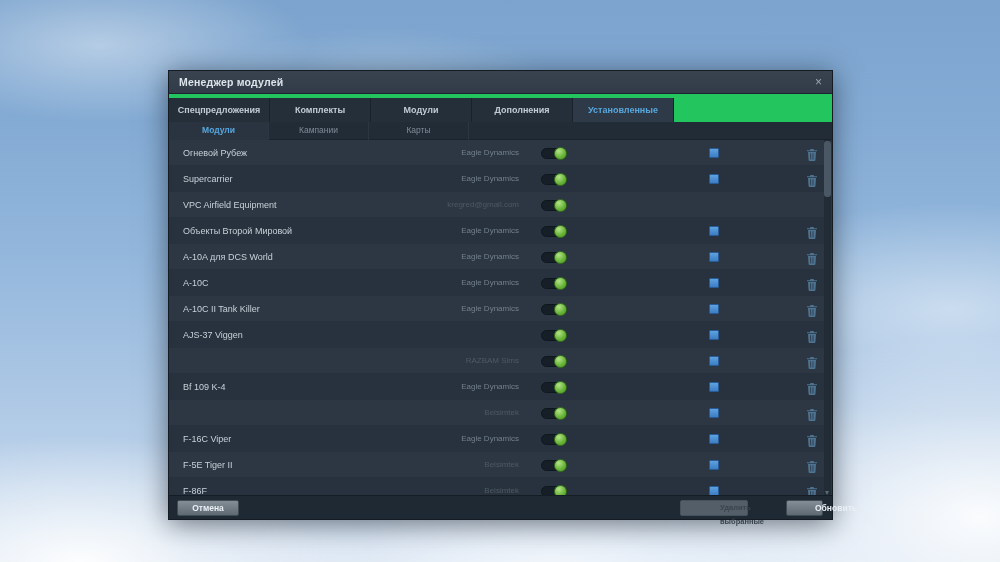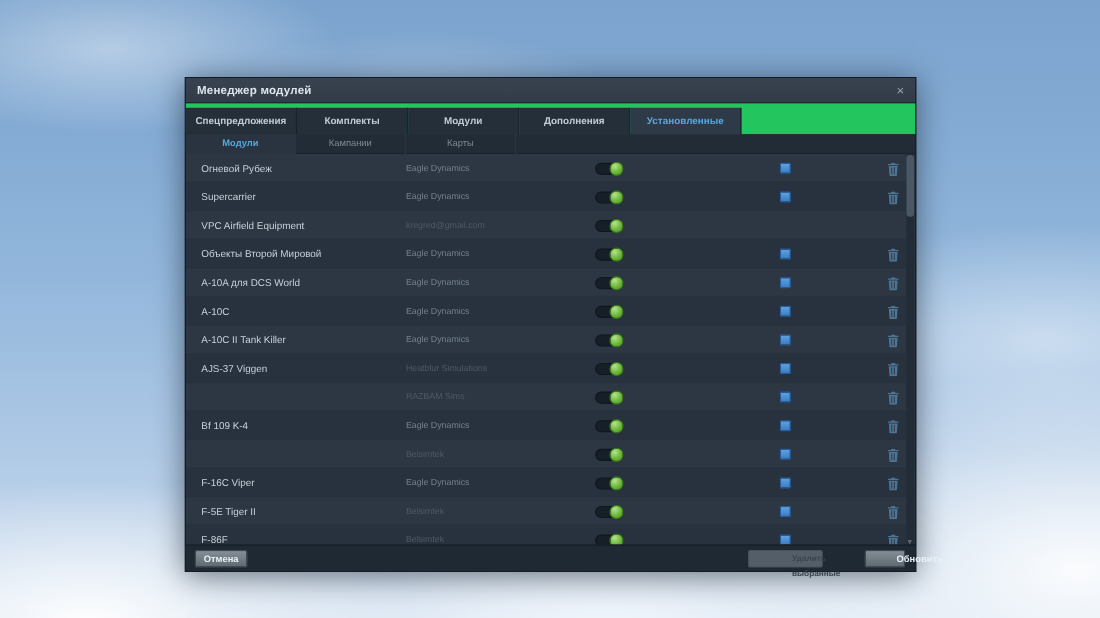--- a/index.html
+++ b/index.html
@@ -59,21 +59,21 @@
   
   .list { position:absolute; left:0; top:69px; right:8px; height:357px; overflow:hidden; }
   .row { position:relative; height:26px; background:#2c3743; border-bottom:1px solid #27313d; }
   .row.alt { background:#28323e; }
   .row .name {
     position:absolute; left:14px; top:0; height:26px; line-height:26px;
     font-size:9px; color:#c7d1da; white-space:nowrap;text-align:right;
   }
   .row .vendor {
     position:absolute; left:200px; width:150px; top:0; height:26px; line-height:26px;
-    text-align:left; font-size:8px; color:#73808c; white-space:nowrap;
+    text-align:right; font-size:8px; color:#73808c; white-space:nowrap;
   }
   .row .vendor.dim { color:#4d5965; }
 
   .toggle {
     position:absolute; left:372px; top:8px; width:26px; height:11px;
     background:#161f28; border:1px solid #0e161e; border-radius:6px; cursor:pointer;
   }
   .toggle .knob {
     position:absolute; right:-1px; top:-2px; width:13px; height:13px; border-radius:50%;
     background:radial-gradient(circle at 35% 28%, #b4e388, #66b236 60%, #4f9426);
@@ -108,21 +108,21 @@
   .footer {
     position:absolute; left:0; right:0; bottom:0; height:24px;
     background:#1f2933; border-top:1px solid #141d26;
   }
   .btn {
     position:absolute; top:4px; height:16px; line-height:14px;
     font-size:8.5px; font-weight:bold; text-align:center; color:#eaf0f5;
     background:linear-gradient(#848e97,#5e6972); border:1px solid #3e4a54;
     border-radius:2px; cursor:pointer;
   }
-  .btn-cancel { left:8px; width:48px; }
+  .btn-cancel { left:8px; width:62px; }
   .btn-update { right:9px; width:37px;padding-left:28px; }
   .btn-delete {
     right:84px; width:68px; font-size:7.5px; font-weight:bold;
     background:#535e68; border-color:#46525c; color:#39444e; cursor:default;padding-left:39px;
   }
 </style>
 </head>
 <body>
 
 <div class="sky"></div>
@@ -219,21 +219,20 @@
         <div class="toggle on">
           <div class="knob"></div>
         </div>
         <div class="checkbox"></div>
         <div class="trash"><svg viewBox="0 0 10 12" width="10" height="12">
             <path fill="#4d7492" d="M3.5 0h3l.6 1.2H10v1.1H0V1.2h2.9L3.5 0zM1 3h8l-.6 8.1c0 .5-.4.9-.9.9H2.5c-.5 0-.9-.4-.9-.9L1 3zm2.2 1.2l.2 6.2h.8l-.2-6.2h-.8zm2.4 0v6.2h.8V4.2h-.8zm2.4 0l-.2 6.2h-.8l.2-6.2h.8z"></path>
           </svg></div>
       </div>
       <div class="row alt">
         <div class="name">AJS-37 Viggen</div>
-        <div class="vendor dim">Heatblur Simulations</div>
         <div class="toggle on">
           <div class="knob"></div>
         </div>
         <div class="checkbox"></div>
         <div class="trash"><svg viewBox="0 0 10 12" width="10" height="12">
             <path fill="#4d7492" d="M3.5 0h3l.6 1.2H10v1.1H0V1.2h2.9L3.5 0zM1 3h8l-.6 8.1c0 .5-.4.9-.9.9H2.5c-.5 0-.9-.4-.9-.9L1 3zm2.2 1.2l.2 6.2h.8l-.2-6.2h-.8zm2.4 0v6.2h.8V4.2h-.8zm2.4 0l-.2 6.2h-.8l.2-6.2h.8z"></path>
           </svg></div>
       </div>
       <div class="row">
         <div class="vendor dim">RAZBAM Sims</div>

